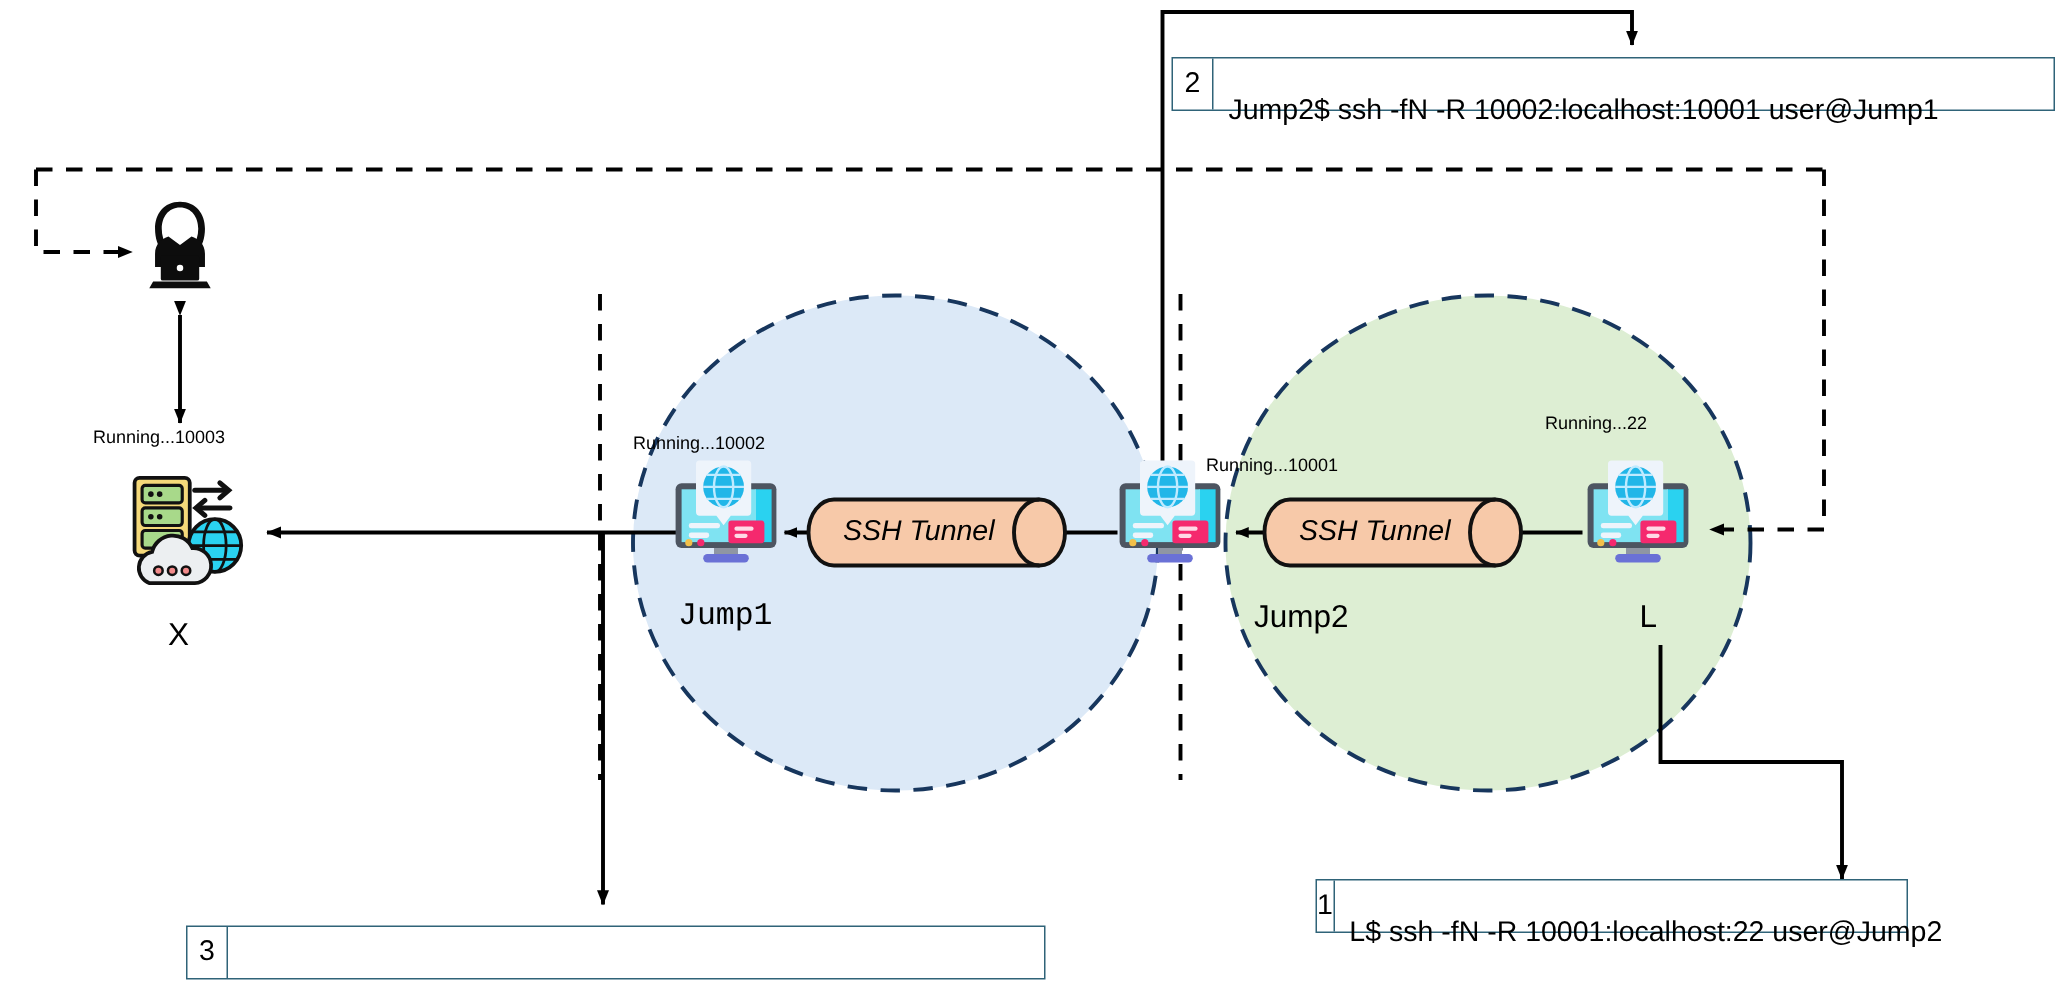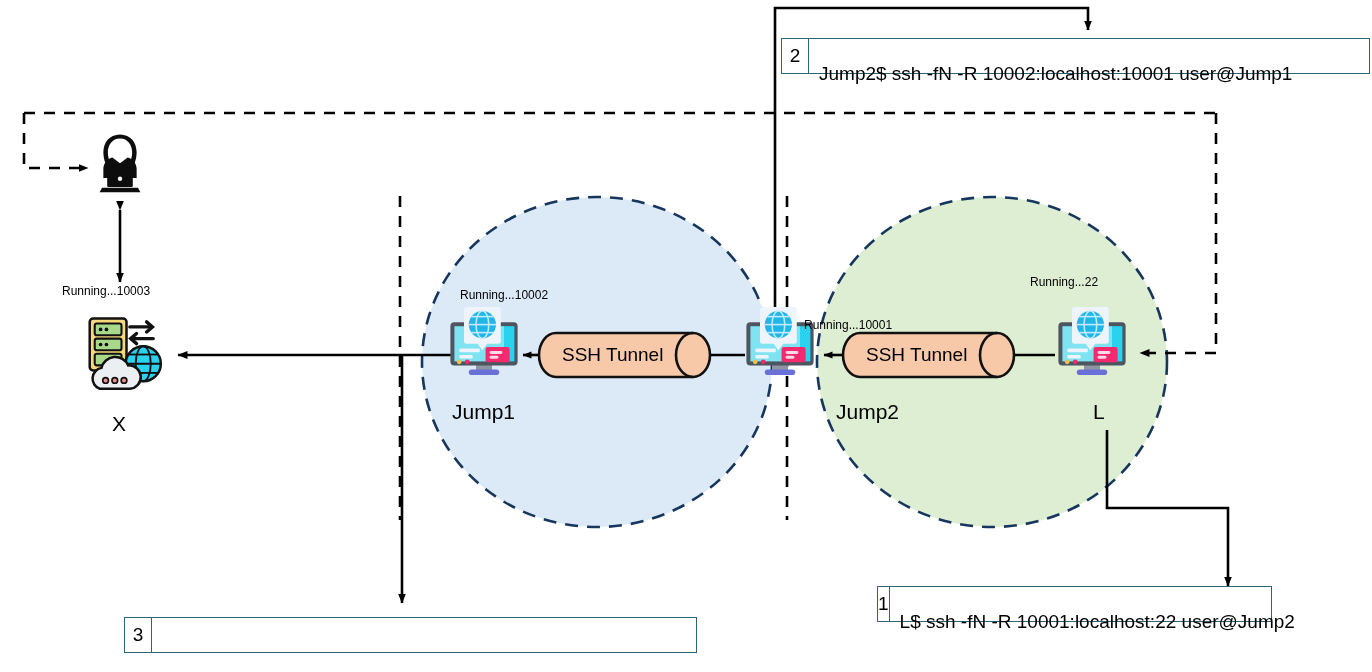--- a/index.html
+++ b/index.html
@@ -4,21 +4,21 @@
 <style>
   html,body{margin:0;padding:0;background:#ffffff;}
   body{
     width:1372px;height:672px;position:relative;overflow:hidden;
     font-family:"Liberation Sans","DejaVu Sans",sans-serif;
   }
   #canvas{position:absolute;inset:0;width:1372px;height:672px;}
   .lbl{position:absolute;white-space:nowrap;color:#000;}
   .node-label{font-size:21px;}
   .run-label{font-size:12px;}
-  .tunnel-label{font-size:19px;}
+  .tunnel-label{font-size:19px;font-style:italic;}
   .cmd-box{
     position:absolute;box-sizing:border-box;
     border:1.6px solid #2f6378;background:#ffffff;
     display:flex;align-items:stretch;
   }
   .cmd-num{
     display:flex;align-items:center;justify-content:center;
     width:26px;border-right:1.6px solid #2f6378;
     font-size:19px;color:#000;
   }
@@ -154,24 +154,24 @@
   <use href="#sym-hacker" x="88" y="132" width="64" height="64"></use>
   <use href="#sym-server" x="78" y="310" width="92" height="84"></use>
   <use href="#sym-monitor" x="444" y="303" width="80" height="80"></use>
   <use href="#sym-monitor" x="740" y="303" width="80" height="80"></use>
   <use href="#sym-monitor" x="1052" y="303" width="80" height="80"></use>
 </svg>
 
 <div class="lbl run-label" style="left:62px;top:284px;">Running...10003</div>
 <div class="lbl node-label" style="left:112px;top:412px;">X</div>
 
-<div class="lbl run-label" style="left:460px;top:288px;">Running...10002</div>
-<div class="lbl node-label" style="left:452px;top:400px;">Jump1</div>
+<div class="lbl run-label" style="left:422px;top:288px;">Running...10002</div>
+<div class="lbl node-label" style="left:452px;top:400px;font-family:Liberation Mono, monospace;">Jump1</div>
 
-<div class="lbl run-label" style="left:804px;top:318px;">Running...10001</div>
+<div class="lbl run-label" style="left:804px;top:303px;">Running...10001</div>
 <div class="lbl node-label" style="left:836px;top:400px;">Jump2</div>
 
 <div class="lbl run-label" style="left:1030px;top:275px;">Running...22</div>
 <div class="lbl node-label" style="left:1093px;top:400px;">L</div>
 
 <div class="lbl tunnel-label" style="left:562px;top:344px;">SSH Tunnel</div>
 <div class="lbl tunnel-label" style="left:866px;top:344px;">SSH Tunnel</div>
 
 <div class="cmd-box" style="left:877px;top:586px;width:395px;height:36px;">
   <div class="cmd-num">1</div>

